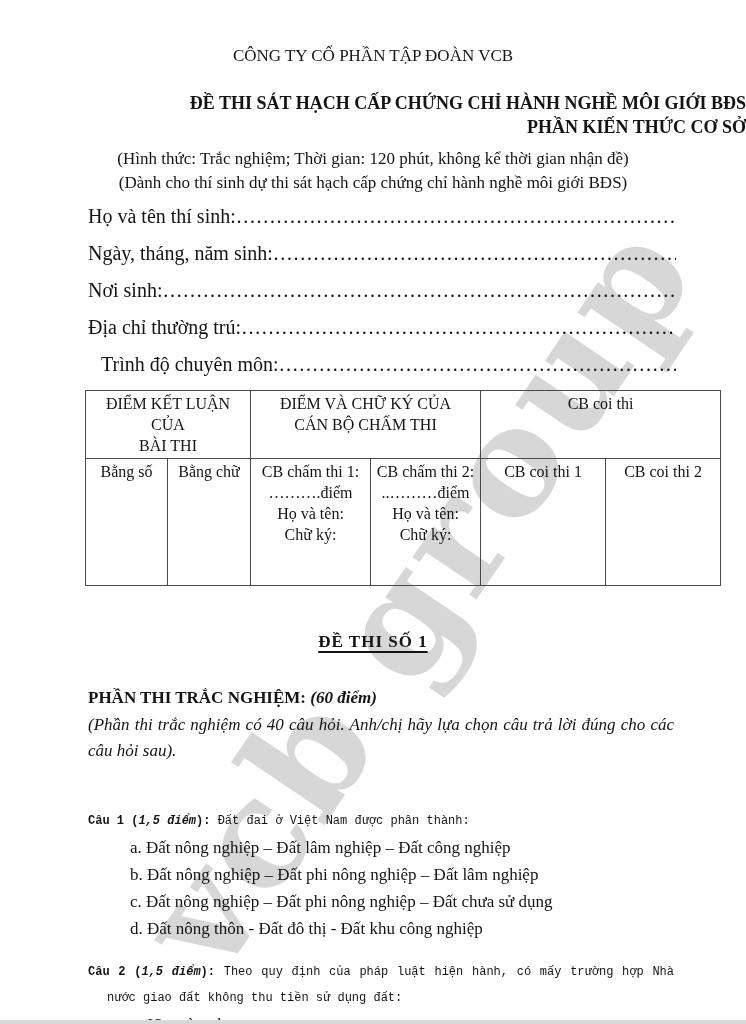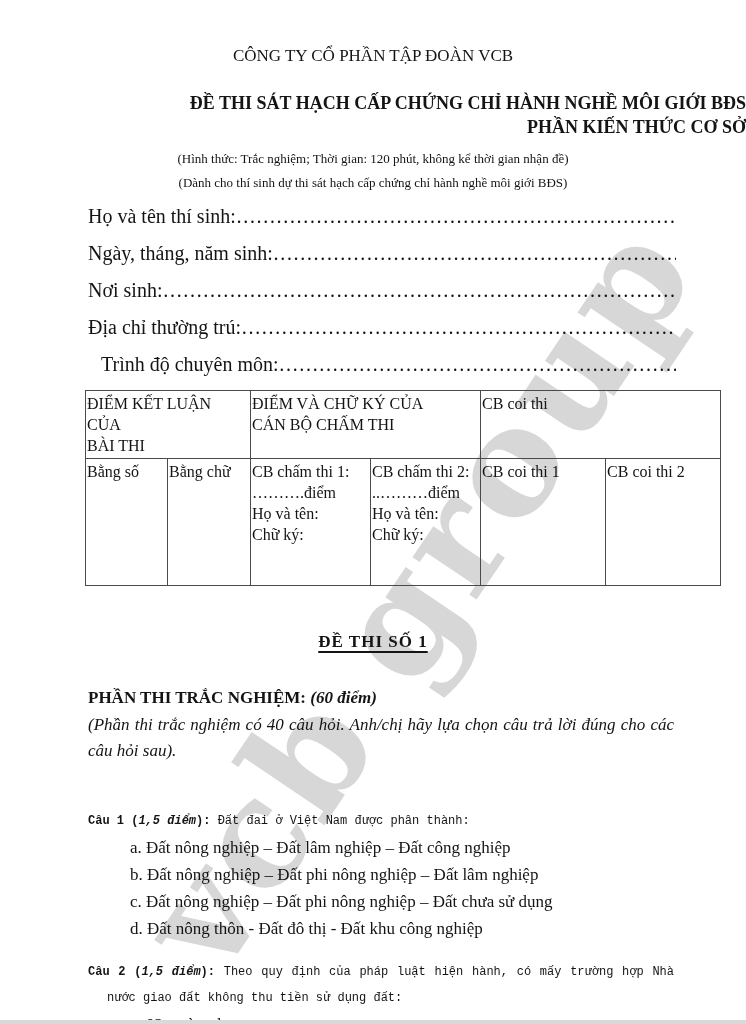--- a/index.html
+++ b/index.html
@@ -27,35 +27,36 @@
     font-family:"DejaVu Serif",serif;
     user-select:none;
   }
   .content { position:relative; z-index:1; padding-top:12px; }
   .center { text-align:center; }
   .b { font-weight:bold; }
   .i { font-style:italic; }
   .u { text-decoration:underline; text-underline-offset:4px; }
   .org { font-size:17px; line-height:23px;margin-top:32px; }
   .doc-title { font-size:18px; line-height:24px; margin-top:24px; font-weight:bold;text-align:right; }
-  .sub { font-size:13px; line-height:24px; margin-top:8px; }
+  .sub { font-size:17px; line-height:24px; margin-top:8px; }
   .fields { margin:10px 70px 0 88px; font-size:20px; }
   .field { display:flex; align-items:baseline; height:24px; margin-bottom:13px; }
   .field .lbl { white-space:nowrap; }
   .field .dots { flex:1 1 auto; overflow:hidden; white-space:nowrap; }
   .field.indent { padding-left:13px; }
   table.score {
     border-collapse:collapse;
     margin:2px 0 0 85px;
     width:635px;
     table-layout:fixed;
     font-size:16px;
   }
   table.score td {
     border:1px solid #4a4a4a;
+    text-align:center;
     vertical-align:top;
     padding:2px 1px;
     line-height:21px;
   }
   .pre { white-space:pre-line; }
   tr.hdr td { height:62px; }
   tr.body td { height:122px; }
   .exam-title { margin-top:46px; font-size:17px; letter-spacing:1px; }
   .exam-title span { text-decoration-thickness:2px; }
   .section { margin:34px 72px 0 88px; }

